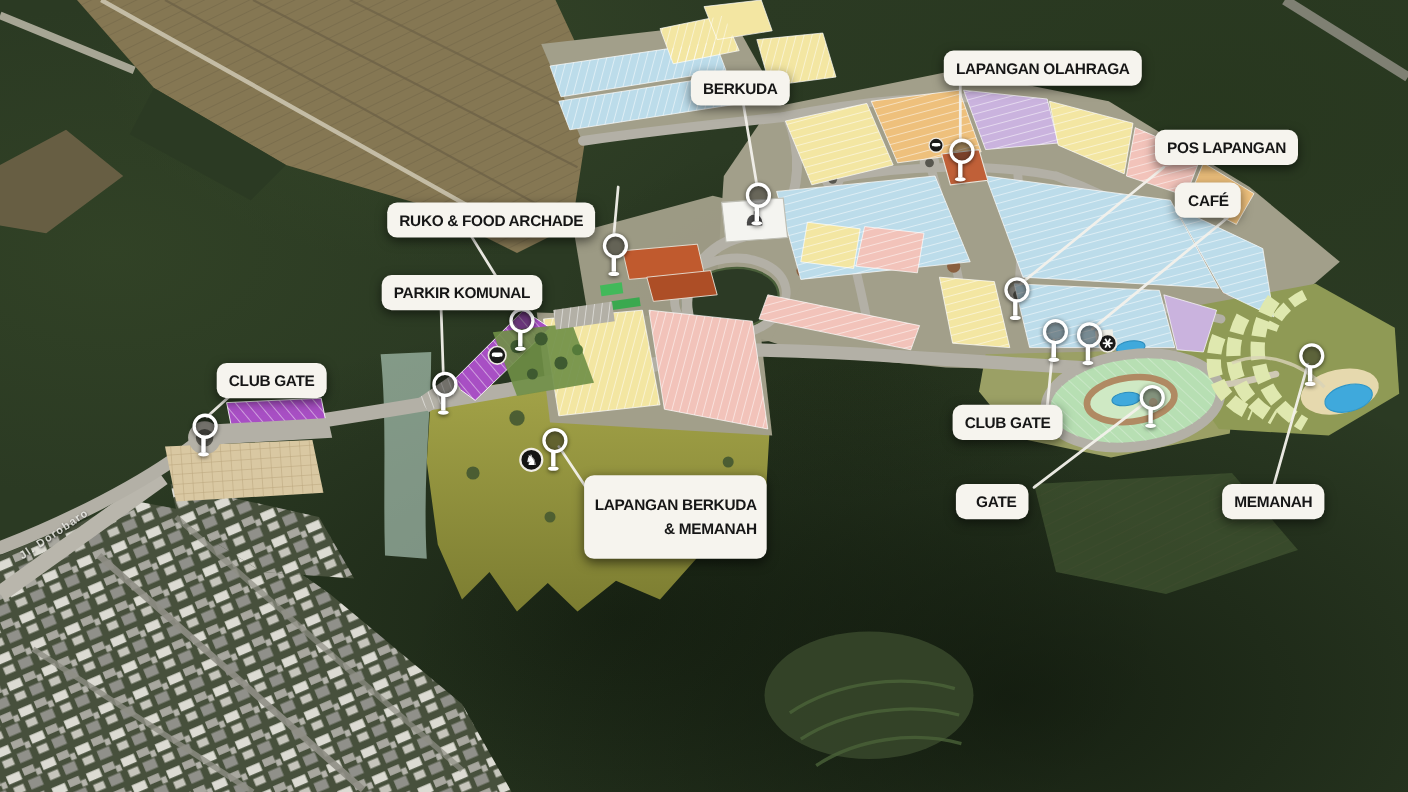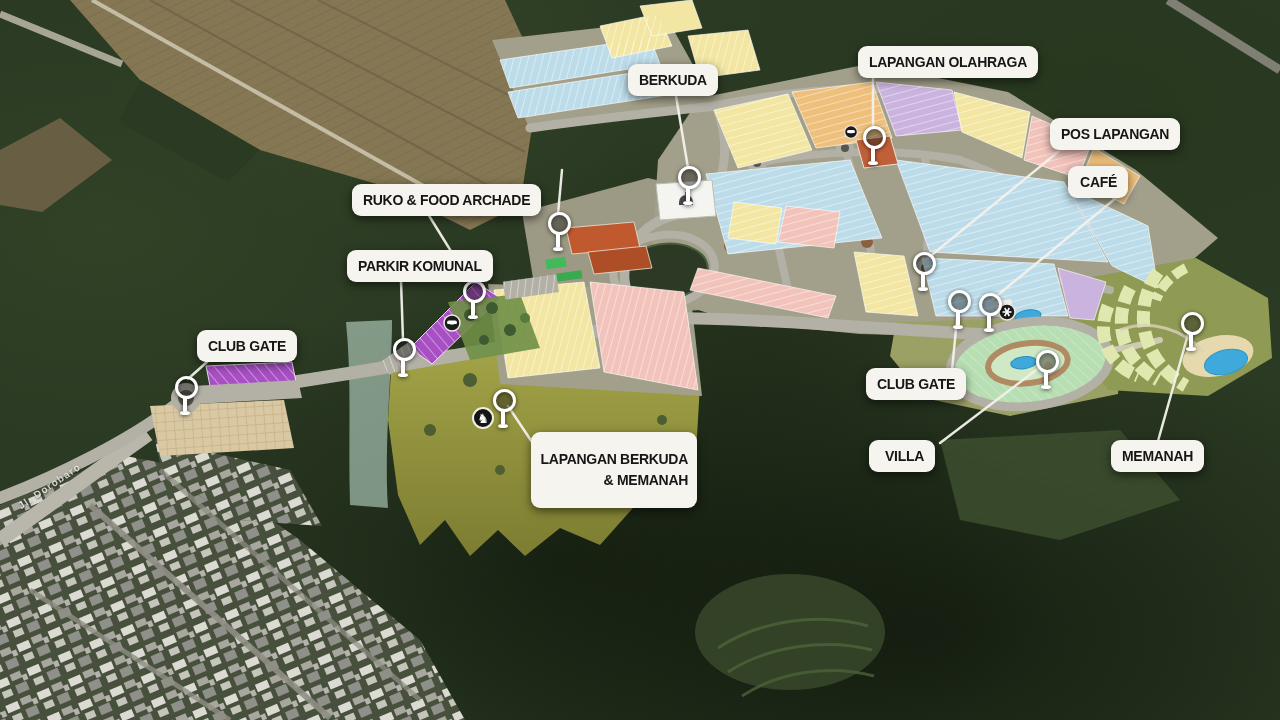--- a/index.html
+++ b/index.html
@@ -375,18 +375,18 @@
 
 <div class="label" style="left:628px;top:64px">BERKUDA</div>
 <div class="label" style="left:858px;top:46px">LAPANGAN OLAHRAGA</div>
 <div class="label" style="left:1050px;top:118px">POS LAPANGAN</div>
 <div class="label" style="left:1068px;top:166px;min-width:38px">CAFÉ</div>
 <div class="label" style="left:352px;top:184px">RUKO &amp; FOOD ARCHADE</div>
 <div class="label" style="left:347px;top:250px">PARKIR KOMUNAL</div>
 <div class="label" style="left:197px;top:330px">CLUB GATE</div>
 <div class="label wrap" style="left:531px;top:432px">LAPANGAN BERKUDA &amp; MEMANAH</div>
 <div class="label" style="left:866px;top:368px">CLUB GATE</div>
-<div class="label" style="left:869px;top:440px;min-width:44px">VILLA</div>
+<div class="label" style="left:869px;top:440px;min-width:44px">GATE</div>
 <div class="label" style="left:1111px;top:440px">MEMANAH</div>
 
 <div class="roadlabel">Jl. Dorobaro</div>
 
 </div>
 
 </body></html>

